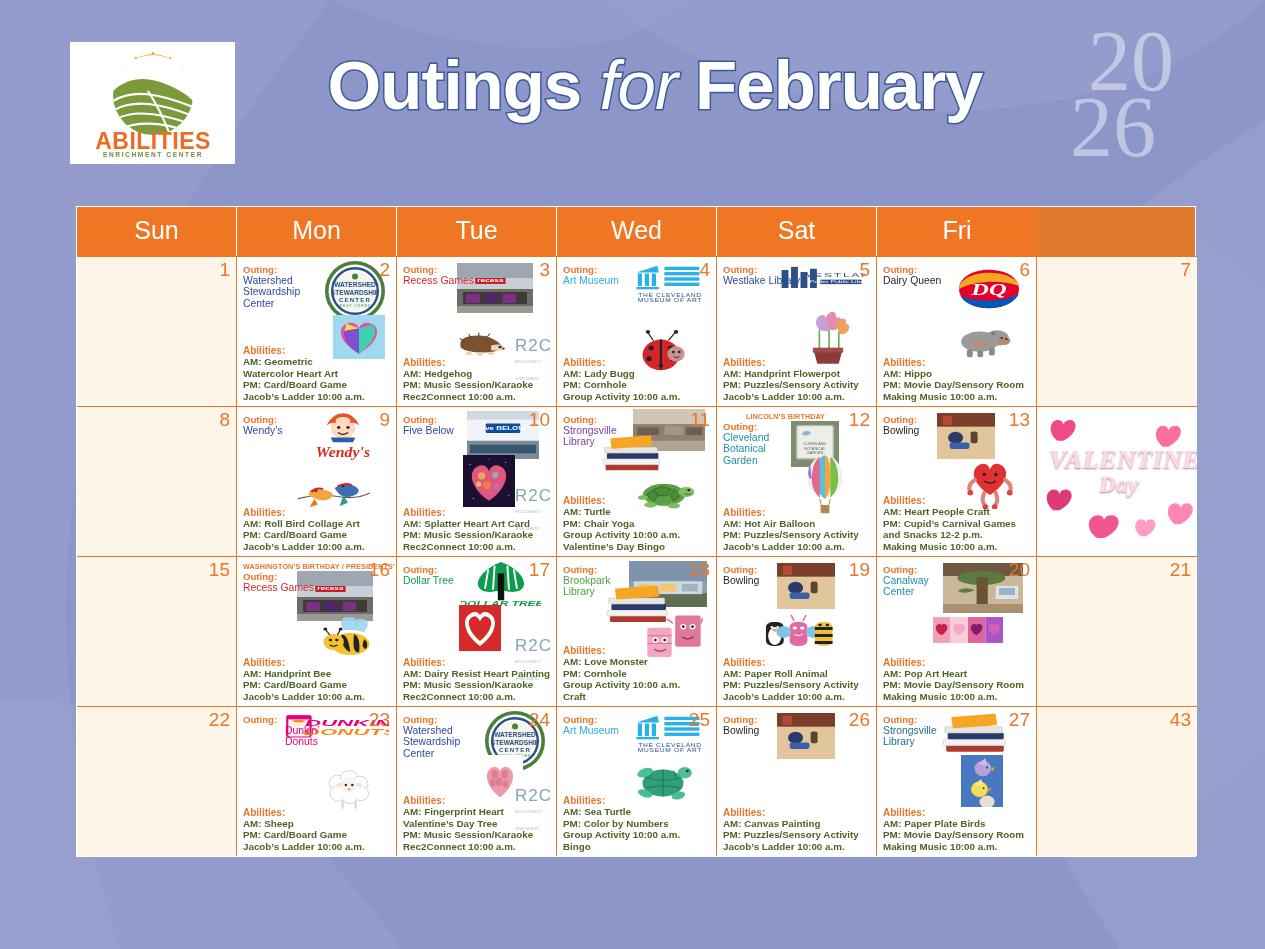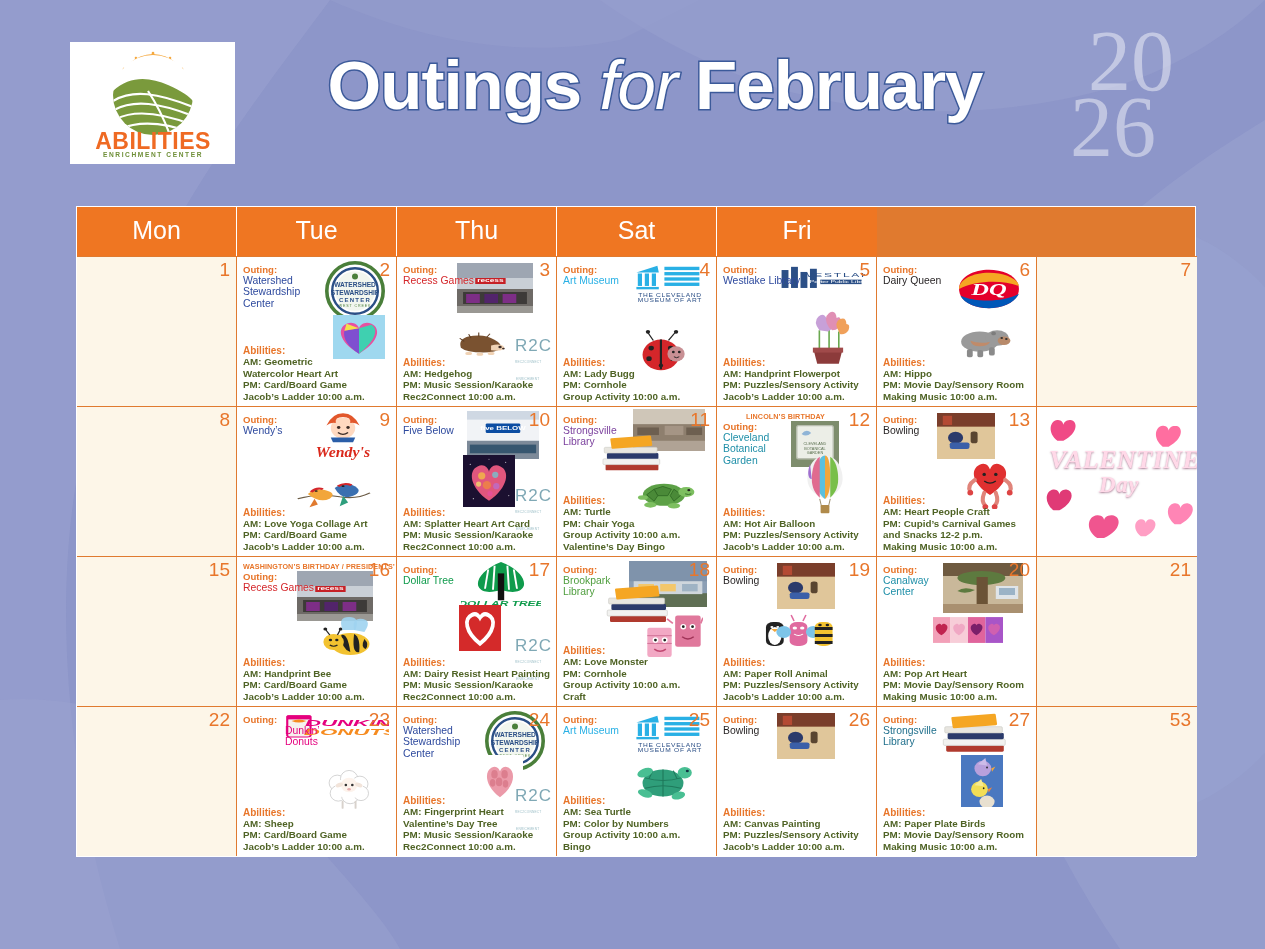--- a/index.html
+++ b/index.html
@@ -185,23 +185,24 @@
   </div>
 
   <div id="year-wrap">
     <span id="year-top">20</span>
     <span id="year-bot">26</span>
   </div>
 </div>
 
 <div id="calendar">
   <div id="dow-row">
+      <div class="dow">Sun</div>
       <div class="dow">Mon</div>
       <div class="dow">Tue</div>
-      <div class="dow">Thu</div>
+      <div class="dow">Wed</div>
       <div class="dow">Sat</div>
       <div class="dow">Fri</div>
     </div>
   <div id="weeks-container">
       <div class="week">
         <div class="cell">
           <div class="daynum">1</div>
         </div>
         <div class="cell filled">
           <div class="daynum">2</div>
@@ -452,21 +453,21 @@
         <circle cx="30" cy="50" r="1.8" fill="#222"></circle>
               <circle cx="62" cy="40" r="1.8" fill="#222"></circle>
             </svg>
           </div>
           <div class="top-block" style="margin-top: 2px;">
             <div class="lbl-outing">Outing:</div>
             <div class="outing-name" style="color: rgb(46, 74, 158);">Wendy’s</div>
           </div>
           <div class="bottom-block">
             <div class="lbl-abilities">Abilities:</div>
-            <div class="abil-line">AM: Love Yoga Collage Art</div>
+            <div class="abil-line">AM: Roll Bird Collage Art</div>
             <div class="abil-line">PM: Card/Board Game</div>
             <div class="abil-line">Jacob’s Ladder 10:00 a.m.</div>
           </div>
         </div>
         <div class="cell filled">
           <div class="daynum">10</div>
           <div class="art" style="left: 70px; top: 4px; width: 72px; height: 48px;">
             <svg width="72" height="48" viewBox="0 0 100 100" preserveAspectRatio="none">
               <rect width="100" height="100" fill="#cfd8e3"></rect>
         <rect y="18" width="100" height="50" fill="#f1f3f6"></rect>
@@ -1117,17 +1118,17 @@
             <div class="outing-name" style="color: rgb(31, 111, 140);">Strongsville Library</div>
           </div>
           <div class="bottom-block">
             <div class="lbl-abilities">Abilities:</div>
             <div class="abil-line">AM: Paper Plate Birds</div>
             <div class="abil-line">PM: Movie Day/Sensory Room</div>
             <div class="abil-line">Making Music 10:00 a.m.</div>
           </div>
         </div>
         <div class="cell">
-          <div class="daynum">53</div>
+          <div class="daynum">43</div>
         </div>
       </div>
     </div>
 </div>
 
 </body></html>

